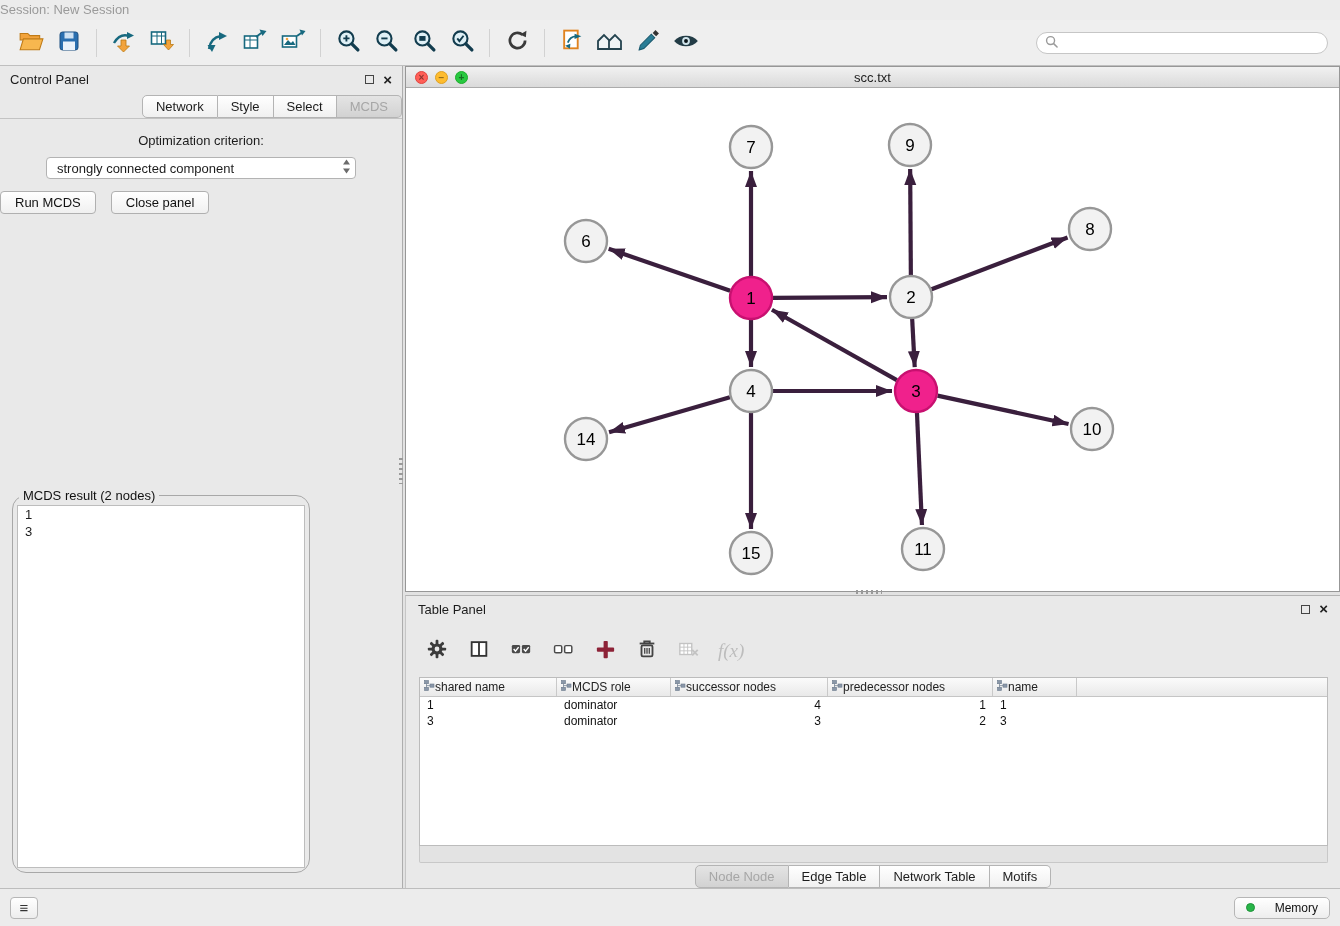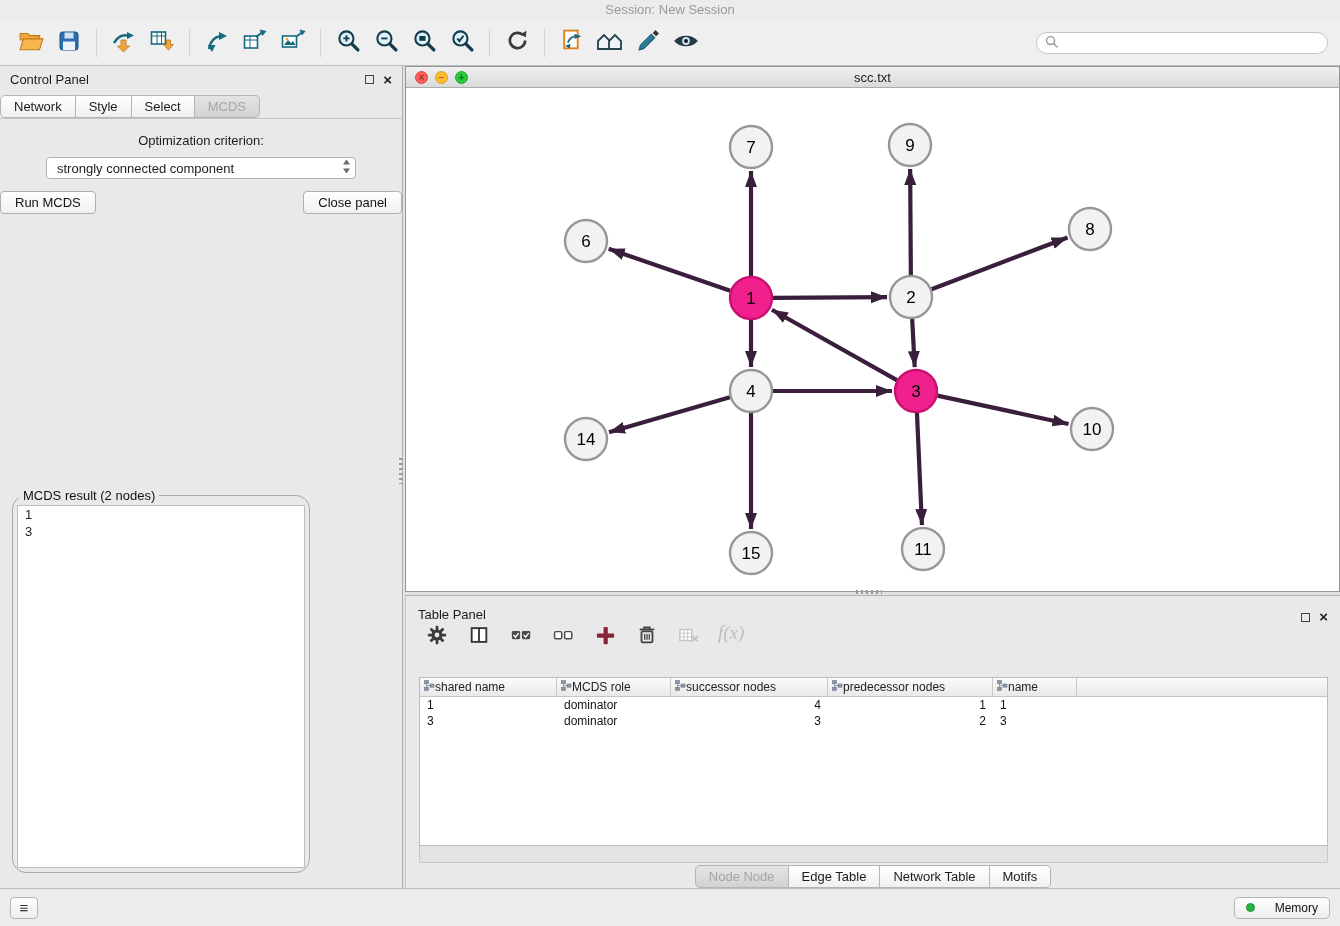--- a/index.html
+++ b/index.html
@@ -1,64 +1,64 @@
 <!DOCTYPE html>
 <html><head>
 <meta charset="utf-8">
 <style>
   *{margin:0;padding:0;box-sizing:border-box}
   html,body{width:1340px;height:926px}
   body{font-family:"Liberation Sans",sans-serif;background:#e2e2e2;position:relative;overflow:hidden;color:#1c1c1c}
 
   
-  .titlebar{position:absolute;left:0;top:0;width:100%;height:20px;background:#ececec;text-align:center;font-size:13px;color:#9a9a9a;line-height:20px}
+  .titlebar{position:absolute;left:0;top:0;width:100%;height:20px;background:#ececec;text-align:left;font-size:13px;color:#9a9a9a;line-height:20px}
 
   
   .toolbar{position:absolute;left:0;top:20px;width:100%;height:46px;background:#efefef;border-bottom:1px solid #bfbfbf;display:flex;align-items:center;padding:0 12px}
   .tbtn{width:38px;height:38px;display:flex;align-items:center;justify-content:center;border-radius:4px;cursor:default}
   .tsep{width:1px;height:28px;background:#d2d2d2;margin:0 8px}
   .search{margin-left:auto;width:292px;height:22px;background:#fff;border:1px solid #c6c6c6;border-radius:12px;display:flex;align-items:center;padding:0 8px;gap:5px}
   .search input{border:none;outline:none;flex:1;font-size:12px;background:transparent;font-family:"Liberation Sans",sans-serif}
 
   
   .control-panel{position:absolute;left:0;top:66px;width:403px;height:822px;background:#e9e9e9;border-right:1px solid #adadad}
   .cp-header{height:27px;display:flex;align-items:center;padding:0 10px;font-size:13px;color:#1d1d1d}
   .win-btns{margin-left:auto;display:flex;gap:9px;align-items:center}
   .float-btn{width:9px;height:9px;border:1.5px solid #444;display:inline-block}
   .close-x{font-size:15px;font-weight:bold;color:#222;line-height:10px}
-  .seg{display:flex;justify-content:flex-start}
+  .seg{display:flex;justify-content:flex-end}
   .cp-tabwrap{border-bottom:1px solid #c3c3c3;padding-top:2px}
   .seg-btn{font-size:13px;padding:3px 13px;background:linear-gradient(#ffffff,#f0f0f0);border:1px solid #b4b4b4;border-left:none;color:#1c1c1c;white-space:nowrap}
   .seg-btn:first-child{border-left:1px solid #b4b4b4;border-radius:5px 0 0 5px}
   .seg-btn:last-child{border-radius:0 5px 5px 0}
   .seg-btn.active{background:linear-gradient(#e4e4e4,#d2d2d2);color:#a6a6a6}
   .opt-label{text-align:center;font-size:13px;margin-top:14px}
   .dropdown{width:310px;height:22px;margin:9px auto 0;background:#fff;border:1px solid #b3b3b3;border-radius:4px;display:flex;align-items:center;padding:0 4px 0 10px;font-size:13px}
   .dd-value{flex:1}
-  .btn-row{display:flex;justify-content:space-between;gap:15px;margin-top:12px}
+  .btn-row{display:flex;justify-content:flex-start;gap:15px;margin-top:12px}
   .mac-btn{font-family:"Liberation Sans",sans-serif;font-size:13px;padding:3px 14px;background:linear-gradient(#ffffff,#f0f0f0);border:1px solid #b0b0b0;border-radius:4px;color:#111}
   .groupbox{position:absolute;left:12px;top:429px;width:298px;height:378px;border:1px solid #a8a8a8;border-radius:14px}
   .group-title{position:absolute;top:-8px;left:6px;background:#e9e9e9;padding:0 4px;font-size:13px;color:#111}
   .list{position:absolute;left:4px;right:4px;top:9px;bottom:4px;background:#fff;border:1px solid #bdbdbd;overflow:hidden;font-size:13px}
   .list-item{padding:1px 7px;line-height:15px}
 
   
   .network-window{position:absolute;left:405px;top:66px;width:935px;height:526px;background:#fff;border:1px solid #979797}
   .nw-titlebar{height:21px;background:linear-gradient(#f1f1f1,#dadada);border-bottom:1px solid #ababab;position:relative;text-align:center;font-size:13px;color:#222;line-height:21px}
   .traffic{position:absolute;left:9px;top:4px;display:flex;gap:7px}
   .light{width:13px;height:13px;border-radius:50%;font-size:10px;line-height:12px;text-align:center;color:rgba(0,0,0,.45);font-weight:bold}
   .light.red{background:#ff5f57;border:1px solid #e0443e}
   .light.yellow{background:#febc2e;border:1px solid #dea123}
   .light.green{background:#28c840;border:1px solid #1dad2b}
   .graph{display:block;background:#fff}
 
   
   .table-panel{position:absolute;left:405px;top:595px;width:935px;height:293px;background:#e9e9e9;border-top:1px solid #b3b3b3;border-left:1px solid #c6c6c6}
-  .tp-header{height:26px;display:flex;align-items:flex-end;padding:0 12px;font-size:13px}
-  .tp-toolbar{height:40px;display:flex;align-items:flex-start;gap:16px;padding-left:18px}
+  .tp-header{height:26px;display:flex;align-items:center;padding:0 12px;font-size:13px}
+  .tp-toolbar{height:40px;display:flex;align-items:flex-end;gap:16px;padding-left:18px}
   .ticon{width:26px;height:26px;display:flex;align-items:center;justify-content:center}
   .fx{font-family:"Liberation Serif",serif;font-style:italic;font-size:19px;color:#bdbdbd}
   .table-area{position:absolute;left:13px;top:81px;width:909px;height:169px;background:#fff;border:1px solid #bcbcbc;overflow:hidden}
   .thead{display:flex;height:19px;background:linear-gradient(#fbfbfb,#e9e9e9);border-bottom:1px solid #c5c5c5}
   .th{display:flex;align-items:center;border-right:1px solid #c9c9c9;font-size:12px;color:#222;padding-left:4px}
   .th-label{flex:1;text-align:left;padding-right:8px}
   .tr{display:flex;height:16px;align-items:center;font-size:12px;color:#111}
   .td{padding:0 7px;overflow:hidden;white-space:nowrap}
   .tp-scroll{position:absolute;left:13px;top:250px;width:909px;height:17px;background:#e3e3e3;border:1px solid #c8c8c8;border-top:none;border-radius:0 0 2px 2px}
   .tp-tabs{position:absolute;left:0;right:0;top:269px;display:flex;justify-content:center}

